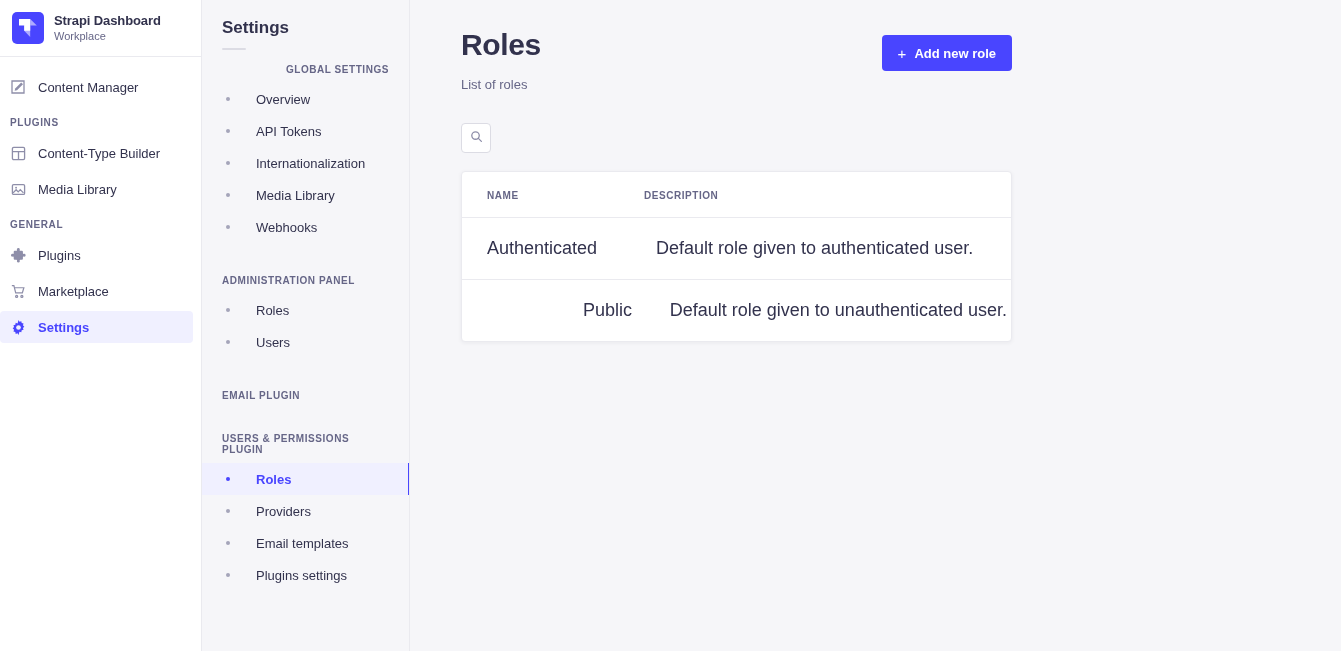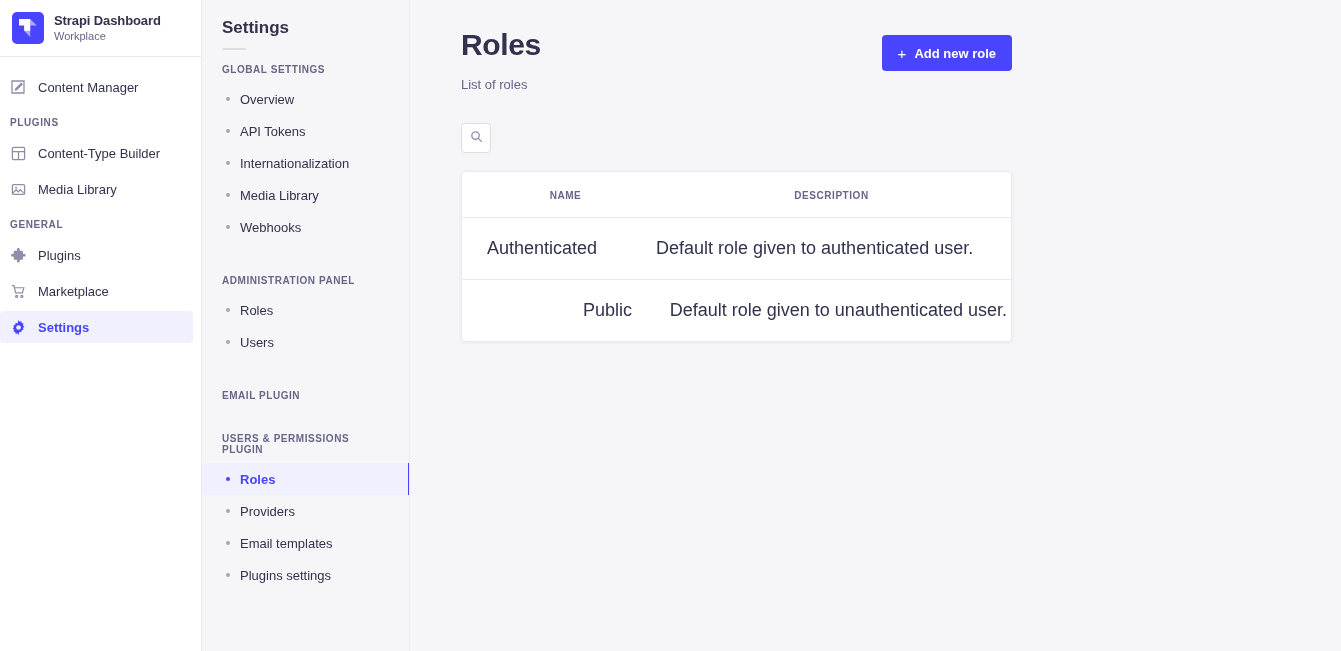--- a/index.html
+++ b/index.html
@@ -103,25 +103,25 @@
   .sub-section {
     font-size: 10px;
     font-weight: 700;
     letter-spacing: 0.55px;
     text-transform: uppercase;
     color: #666687;
     padding: 0 20px;
     margin-top: 32px;
     margin-bottom: 8px;
   }
-  .sub-section.first { margin-top: 0; }
+  .sub-section.first { margin-top: 0; text-align: right; }
   .sub-item {
     display: flex;
     align-items: center;
-    gap: 10px;
+    gap: 26px;
     height: 32px;
     padding: 0 20px 0 24px;
     font-size: 13px;
     color: #32324d;
     cursor: pointer;
     position: relative;
   }
   .sub-item .dot {
     width: 4px; height: 4px;
     border-radius: 50%;
@@ -192,21 +192,21 @@
   .card-wrap { padding: 18px 51px 0 51px; }
   .card {
     background: #ffffff;
     border: 1px solid #eaeaef;
     border-radius: 4px;
     box-shadow: 0 1px 4px rgba(33,33,52,0.06);
     overflow: hidden;
   }
   table { width: 100%; border-collapse: collapse; table-layout: fixed; }
   thead th {
-    text-align: center;
+    text-align: left;
     font-size: 10px;
     font-weight: 700;
     letter-spacing: 0.55px;
     text-transform: uppercase;
     color: #666687;
     padding: 18px 0 16px 0;
     border-bottom: 1px solid #eaeaef;
   }
   tbody td {
     font-size: 18px;

